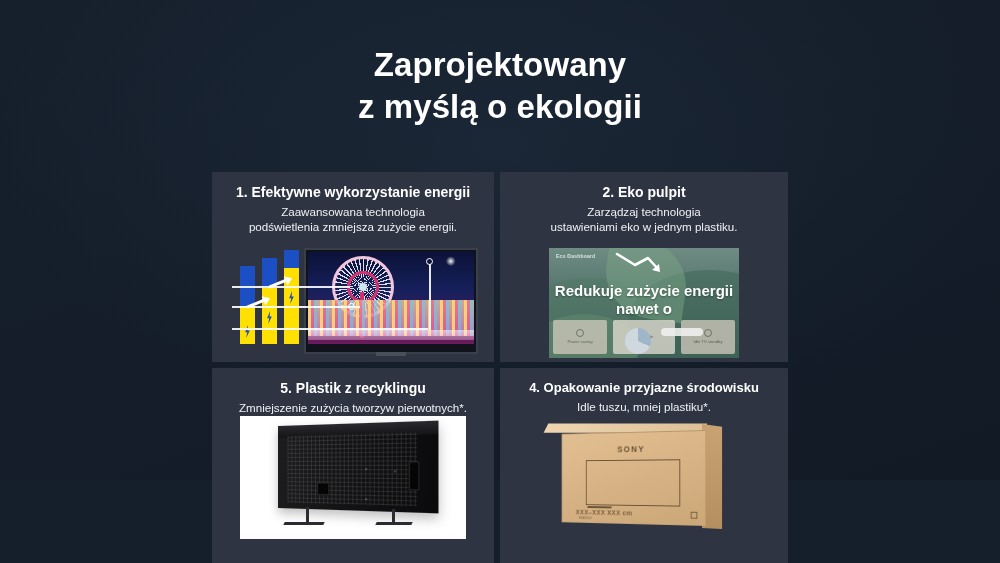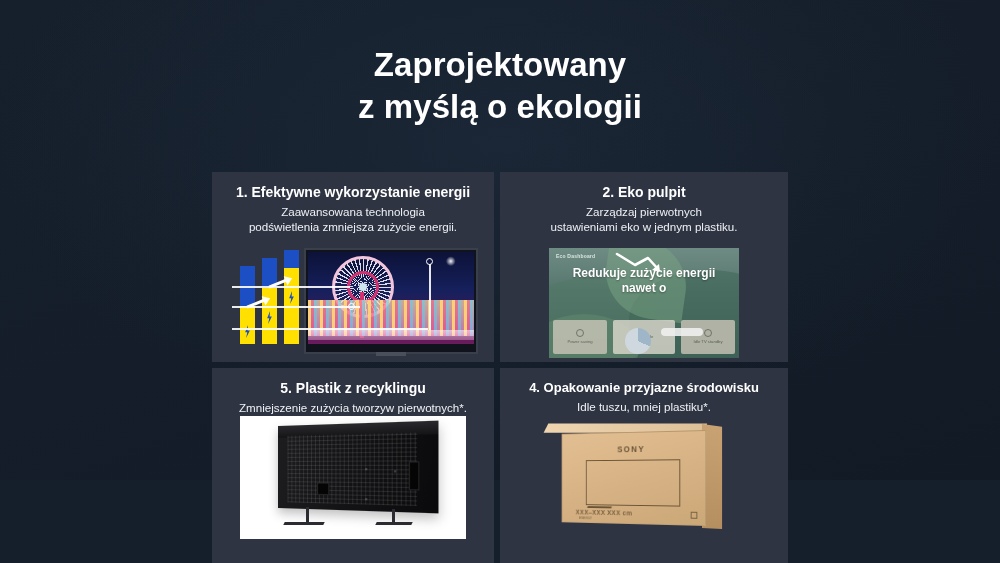--- a/index.html
+++ b/index.html
@@ -186,23 +186,23 @@
   .eco-label {
     position: absolute; left: 7px; top: 5px;
     color: rgba(236,246,240,0.85);
     font-size: 5px; font-weight: bold; letter-spacing: 0.2px;
   }
   .dash-arrow {
     position: absolute; left: 66px; top: 3px; width: 54px; height: 26px;
   }
   .dash-arrow svg { width: 100%; height: 100%; display: block; }
   .eco-line1 {
-    position: absolute; left: 0; right: 0; top: 18px;
+    position: absolute; left: 0; right: 0; top: 34px;
     text-align: center; color: #ffffff;
-    font-size: 12px; font-weight: bold; line-height: 1.22;
+    font-size: 15px; font-weight: bold; line-height: 1.22;
     text-shadow: 0 1px 2px rgba(0,0,0,0.35);
   }
   .eco-pct {
     position: absolute; left: 0; right: 0; top: 50px;
     text-align: center; color: #ffffff;
     font-size: 30px; font-weight: bold; line-height: 1;
     text-shadow: 0 2px 4px rgba(0,0,0,0.4);
   }
   .eco-pct sup { font-size: 14px; vertical-align: super; }
   .cards { position: absolute; left: 4px; right: 4px; bottom: 4px; height: 34px; }
@@ -391,21 +391,21 @@
         <div class="dot dt1"></div>
         <div class="dot dt2"></div>
         <div class="vline"></div>
       </div>
     </div>
 
     <div class="panel p2">
       <div class="p-head">
         <div class="p-title">2. Eko pulpit</div>
         <div class="p-sub">
-          <span>Zarządzaj pierwotnych</span><br>
+          <span>Zarządzaj technologia</span><br>
           <span>ustawieniami eko w jednym plastiku.</span>
         </div>
       </div>
 
       <div class="art2">
         <div class="hill h1"></div>
         <div class="hill h2"></div>
         <div class="hill h3"></div>
         <div class="leaf"></div>
 

